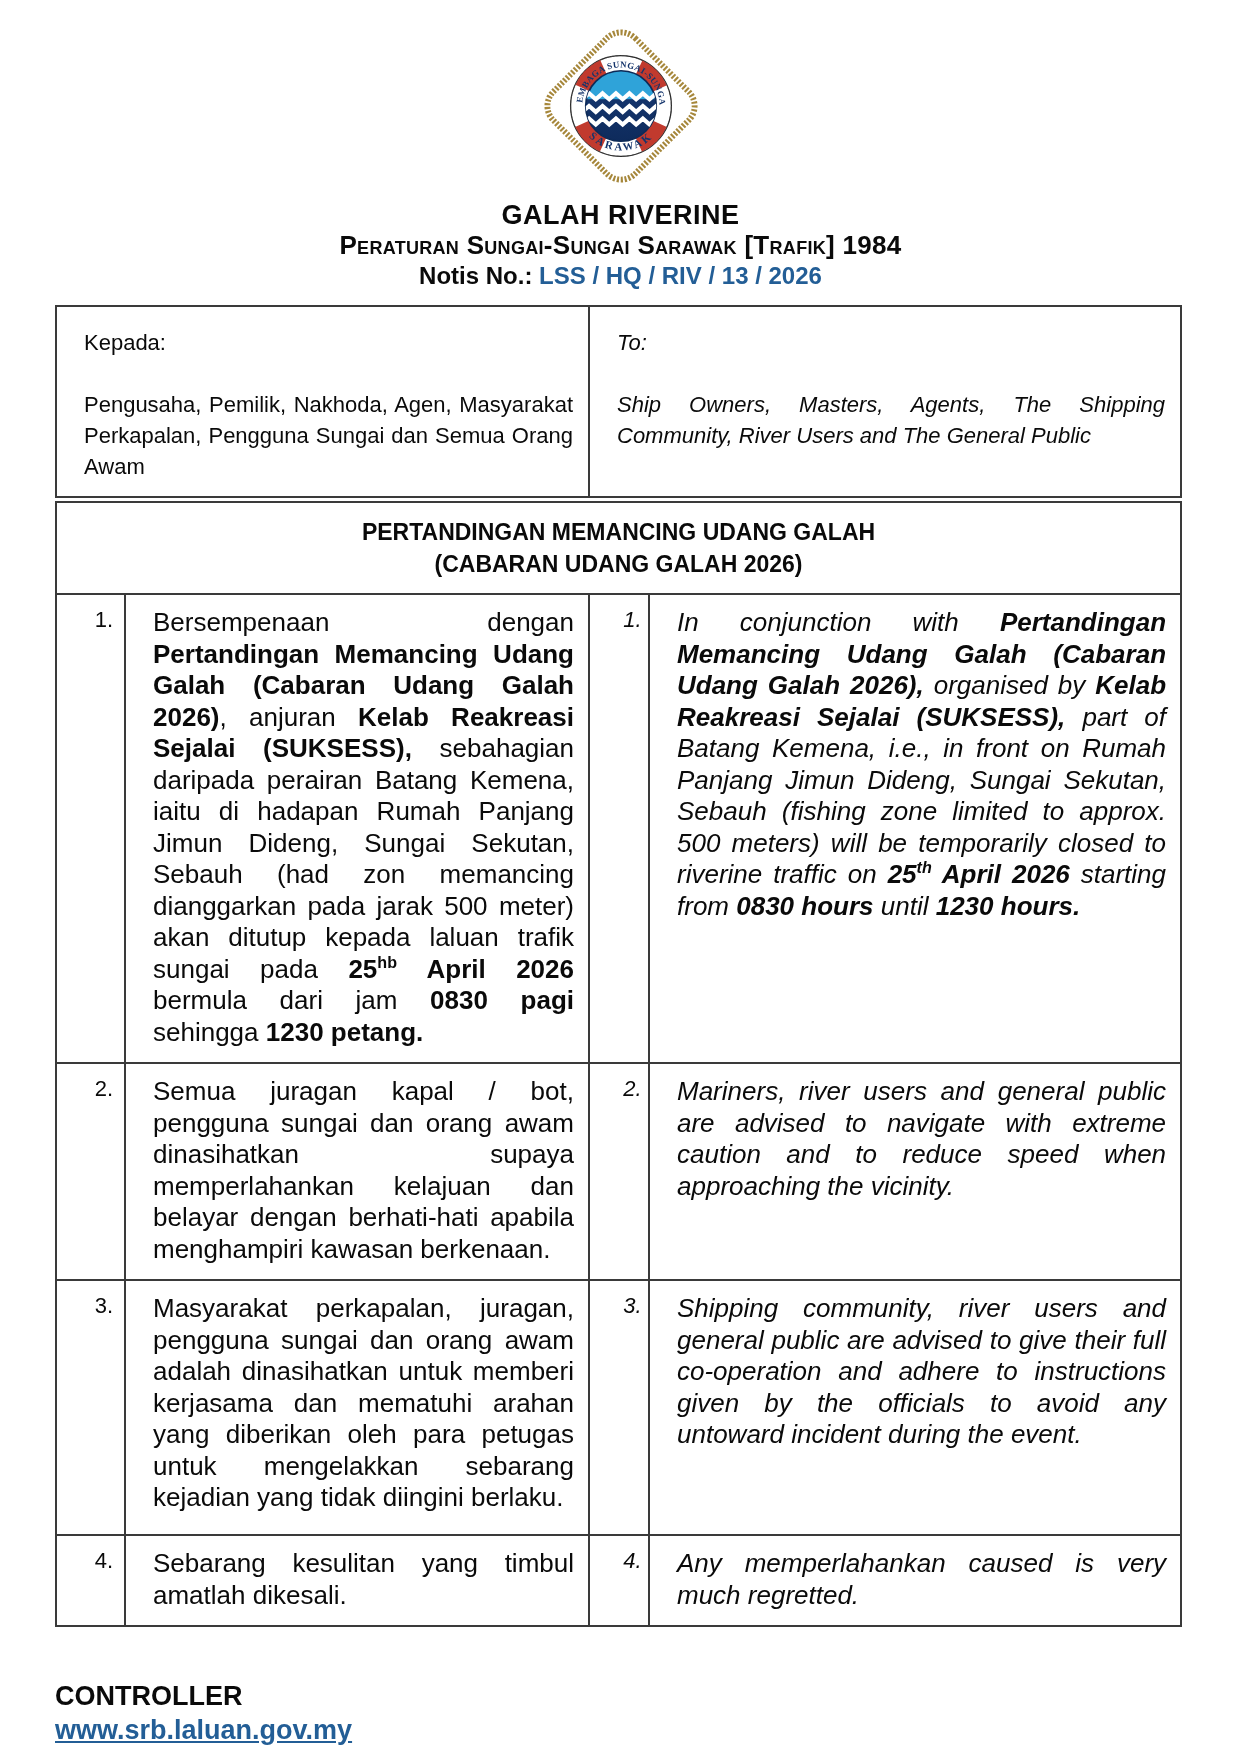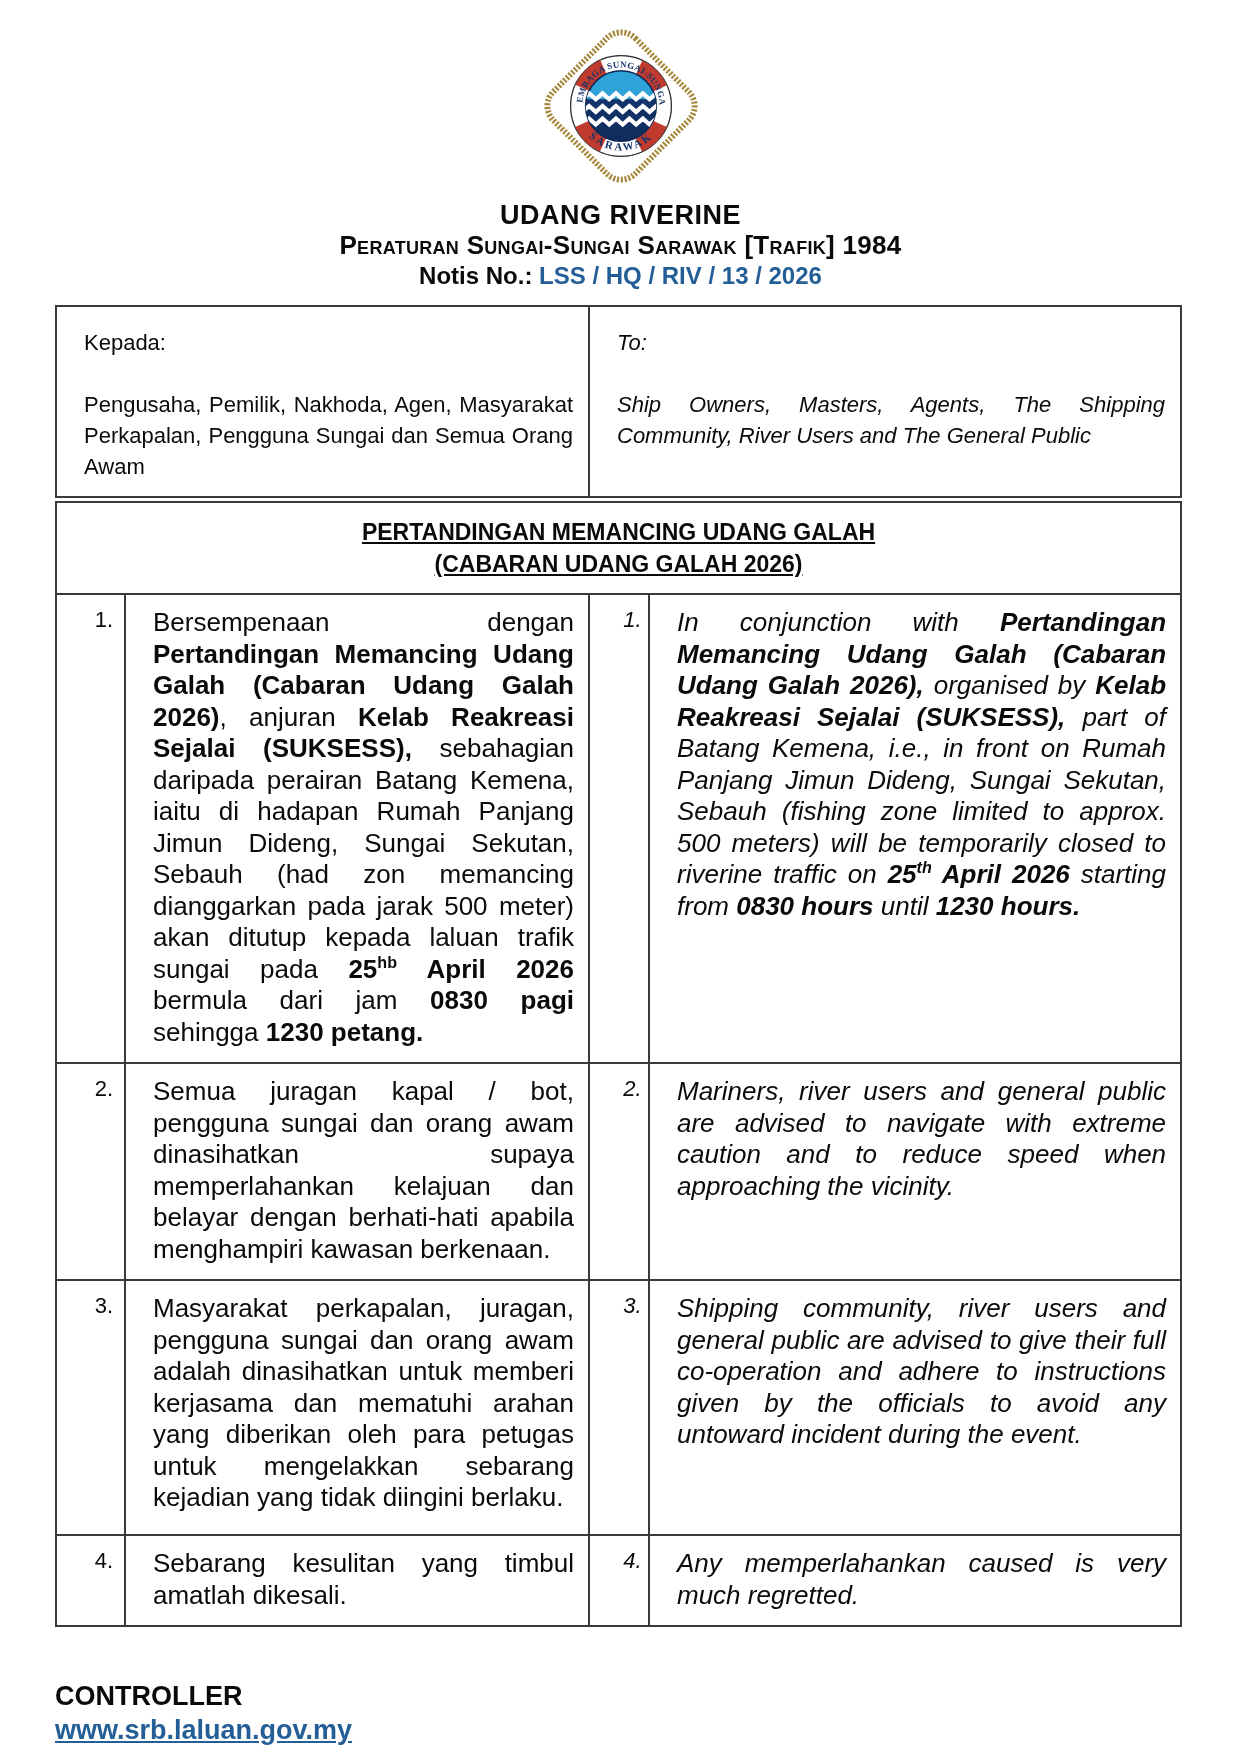--- a/index.html
+++ b/index.html
@@ -24,21 +24,21 @@
   .tbl { border-collapse:collapse; width:1125px; table-layout:fixed; }
   .tbl td { border:2px solid #3a3a3a; vertical-align:top;padding-left:27px; }
   .addressee-tbl { margin-top:14px; }
   .content-tbl { margin-top:3px; }
 
   .addr-cell { height:167px; padding:20px 15px 14px 15px; font-size:22px; line-height:31px; }
   .addr-body { margin-top:31px; text-align:justify; }
   .english-cell, .english-num { font-style:italic; }
 
   .title-row td { height:91px; padding:13px 10px; text-align:center;
-                  font-weight:bold; font-size:23px; line-height:32px;text-decoration:underline; }
+                  font-weight:bold; font-size:23px; line-height:32px; }
 
   .num-cell  { text-align:center; padding-top:12px; font-size:22px; }
   .text-cell { padding:12px 14px 14px 14px; font-size:26px; line-height:31.5px; text-align:justify; }
   .text-cell .b { font-weight:bold; }
   .text-cell sup { font-size:62%; vertical-align:super; line-height:0; }
 
   
   .content-tbl tr:nth-child(2) td { height:389px; }
   .content-tbl tr:nth-child(3) td { height:190px; }
   .content-tbl tr:nth-child(4) td { height:255px; }
@@ -85,21 +85,21 @@
           </g>
           <text class="ring-text" font-size="10.5" font-weight="bold" fill="#14346B" letter-spacing="0.5">
             <textPath href="#arcTop" startOffset="50%" text-anchor="middle">LEMBAGA SUNGAI-SUNGAI</textPath>
           </text>
           <text class="ring-text" font-size="13" font-weight="bold" fill="#14346B" letter-spacing="3">
             <textPath href="#arcBot" startOffset="50%" text-anchor="middle">SARAWAK</textPath>
           </text>
         </g>
       </svg>
     </div>
-    <h1 class="doc-title">UDANG RIVERINE</h1>
+    <h1 class="doc-title">GALAH RIVERINE</h1>
     <h2 class="doc-subtitle">Peraturan Sungai-Sungai Sarawak [Trafik] 1984</h2>
     <div class="notice-no">
       <span class="nn-label">Notis No.:</span>
       <span class="nn-value">LSS / HQ / RIV / 13 / 2026</span>
     </div>
   </header>
 
   <table class="tbl addressee-tbl">
     <colgroup>
         <col style="width:533px">

